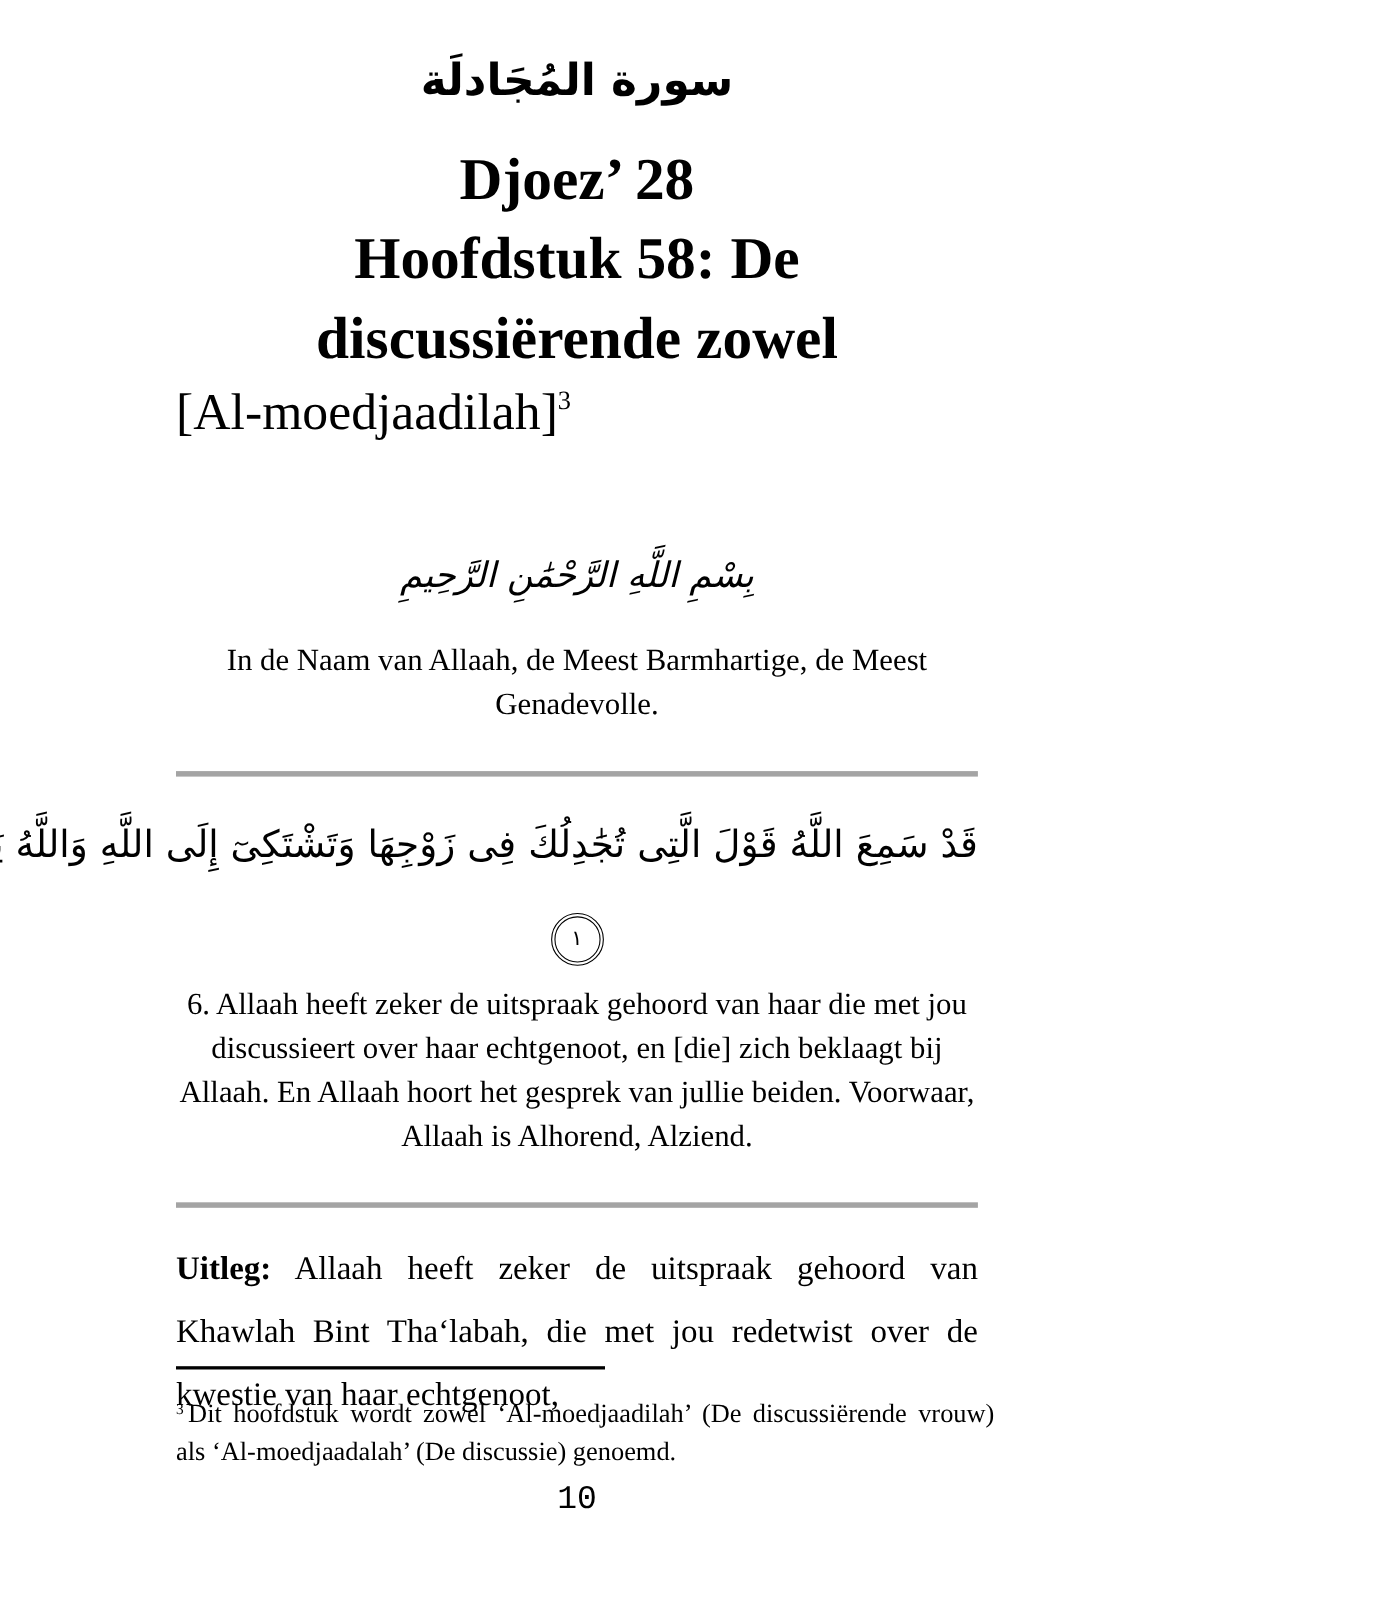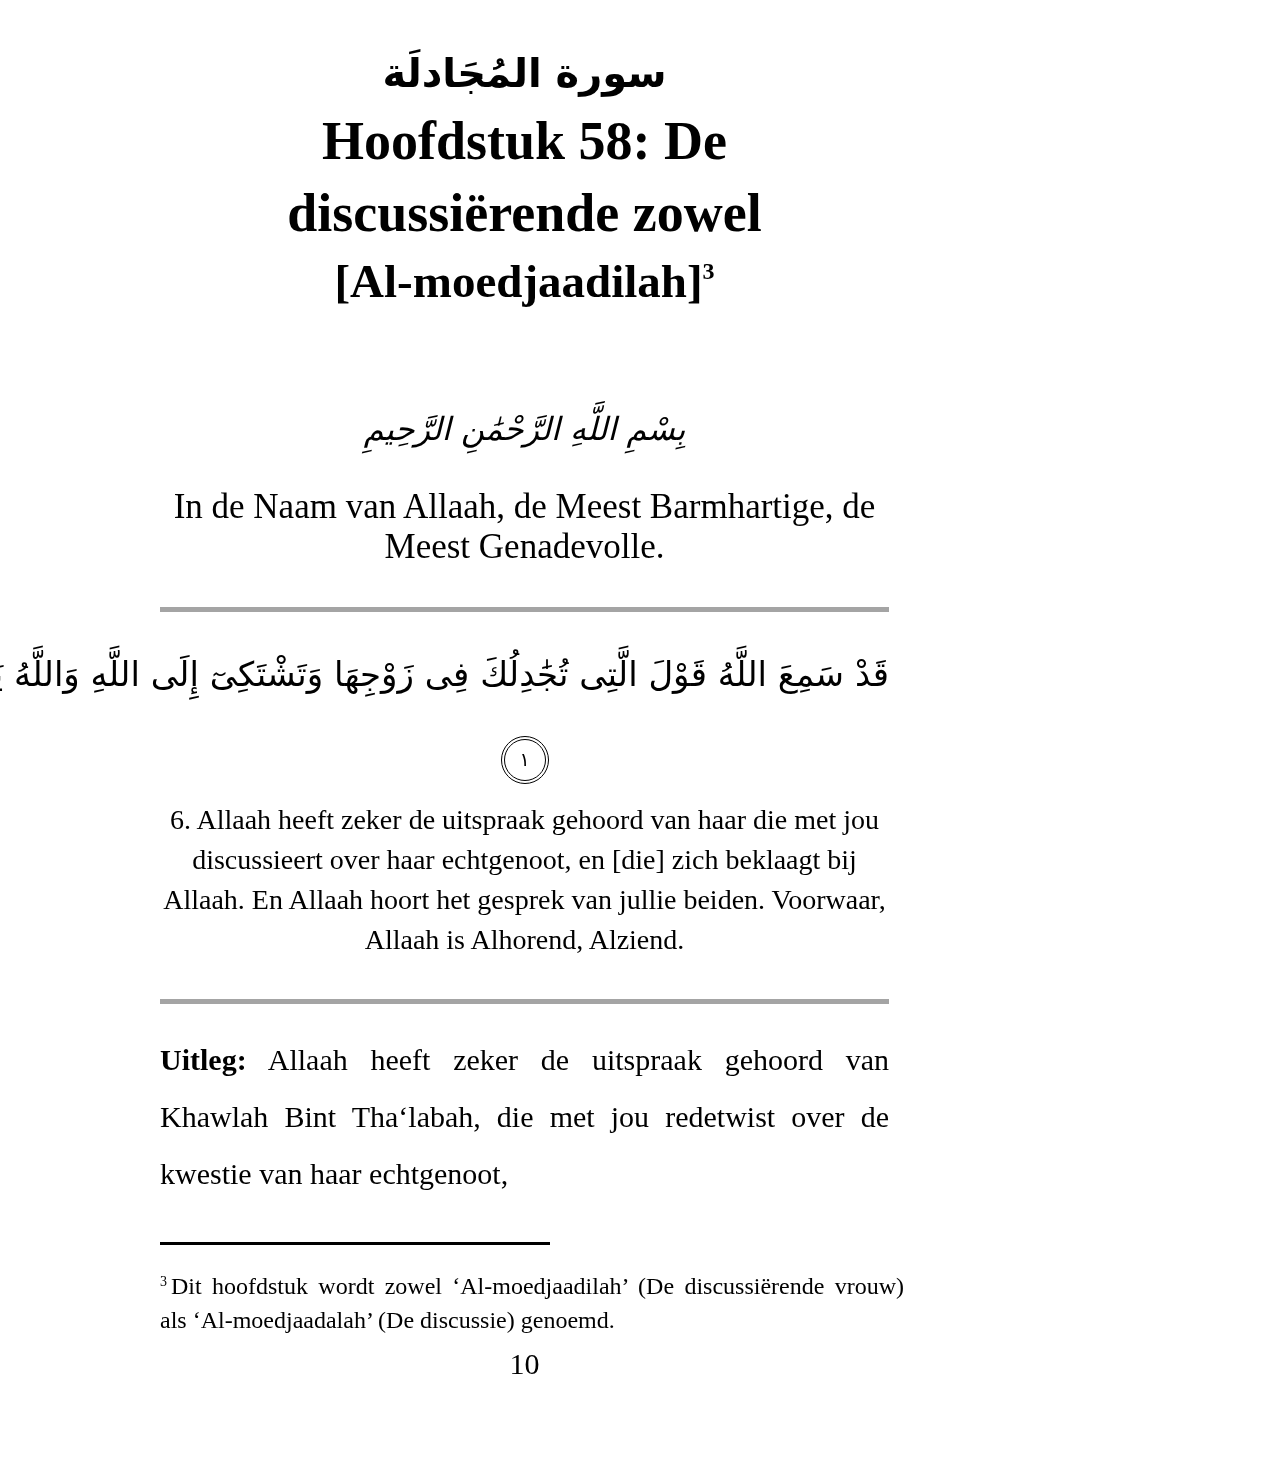--- a/index.html
+++ b/index.html
@@ -33,38 +33,38 @@
   }
   .h-chapter {
     margin: 0;
     font-size: 54px;
     font-weight: 700;
     text-align: center;
     line-height: 72px;
   }
   .subtitle {
     font-size: 47px;
-    font-weight: 700;
-    text-align: center;
+    font-weight: 400;
+    text-align: left;
     line-height: 64px;
   }
   .subtitle sup {
     font-size: 24px;
     vertical-align: 18px;
     line-height: 0;
   }
   .basmala-ar {
     margin-top: 86px;
     font-size: 32px;
     line-height: 60px;
     font-style: italic;
   }
   .basmala-nl {
     margin-top: 28px;
-    font-size: 35px;
+    font-size: 28px;
     line-height: 40px;
     text-align: center;
     max-width: 800px;
     margin-left: auto;
     margin-right: auto;
   }
   .divider {
     margin-top: 40px;
     height: 5px;
     background: #a4a4a4;
@@ -128,32 +128,33 @@
     vertical-align: 8px;
     line-height: 0;
     margin-right: 4px;
   }
   .page-number {
     position: absolute;
     top: 1348px;
     left: 160px;
     right: 183px;
     text-align: center;
-    font-family: Liberation Serif, serif;
+    font-family: Liberation Mono, monospace;
     font-size: 30px;
     line-height: 32px;
   }
 </style>
 </head>
 <body>
 
 <div class="page">
 
   <div class="arabic surah-title-ar">سورة المُجَادلَة</div>
 
+  <h1 class="h-juz">Djoez’ 28</h1>
 
   <h1 class="h-chapter">Hoofdstuk 58: De discussiërende zowel</h1>
 
   <div class="subtitle">
     <span>[Al-moedjaadilah]</span><sup>3</sup>
   </div>
 
   <div class="arabic basmala-ar">بِسْمِ اللَّهِ الرَّحْمَٰنِ الرَّحِيمِ</div>
 
   <div class="basmala-nl">In de Naam van Allaah, de Meest Barmhartige, de Meest Genadevolle.</div>

